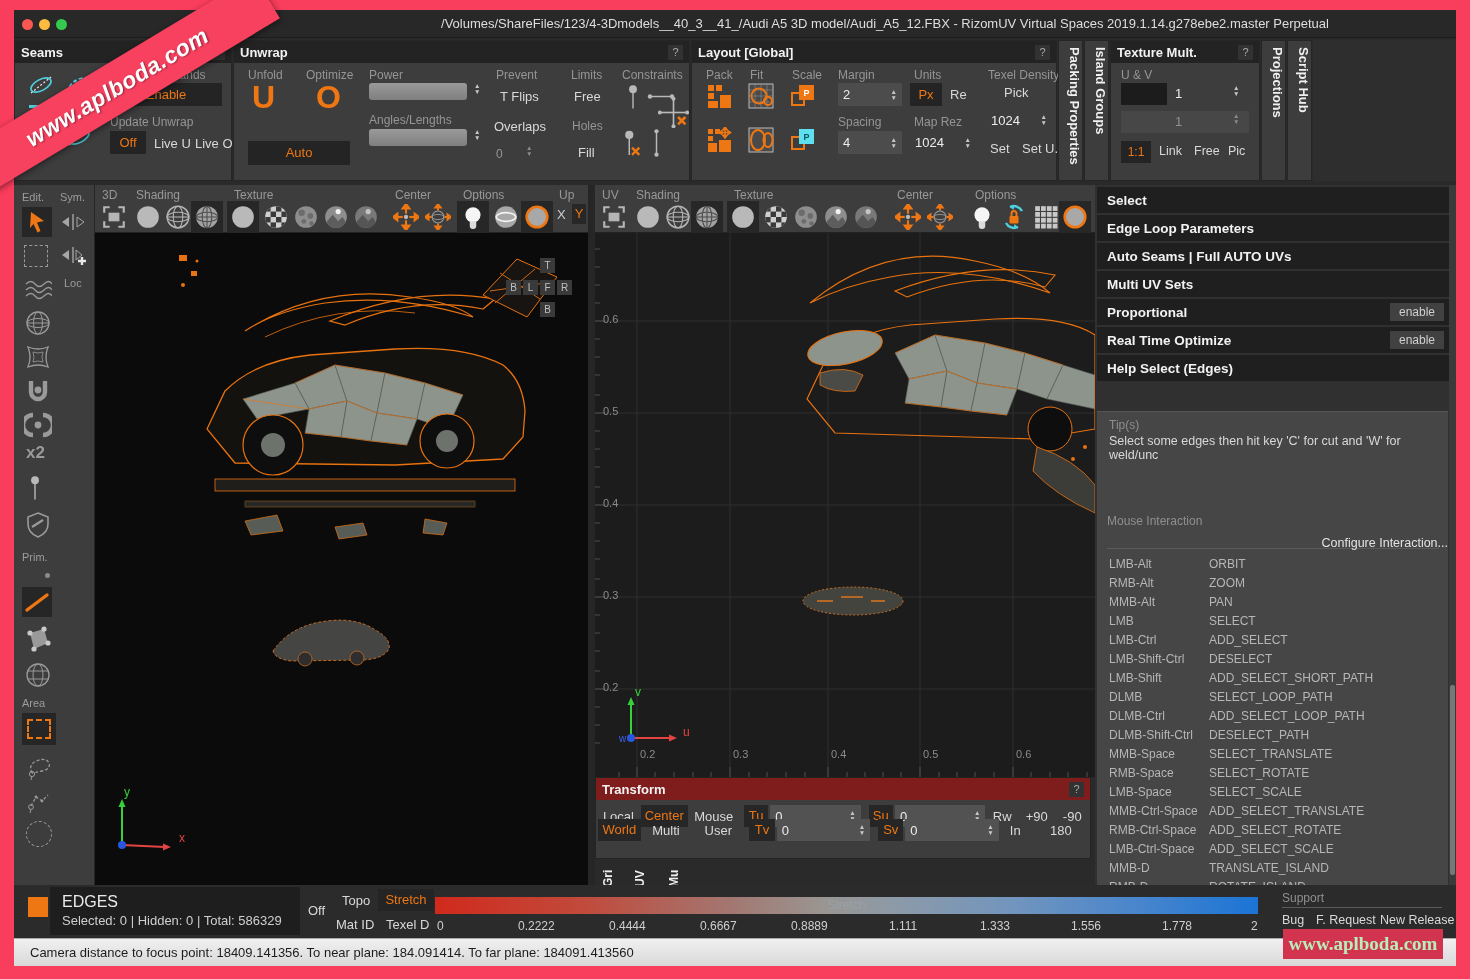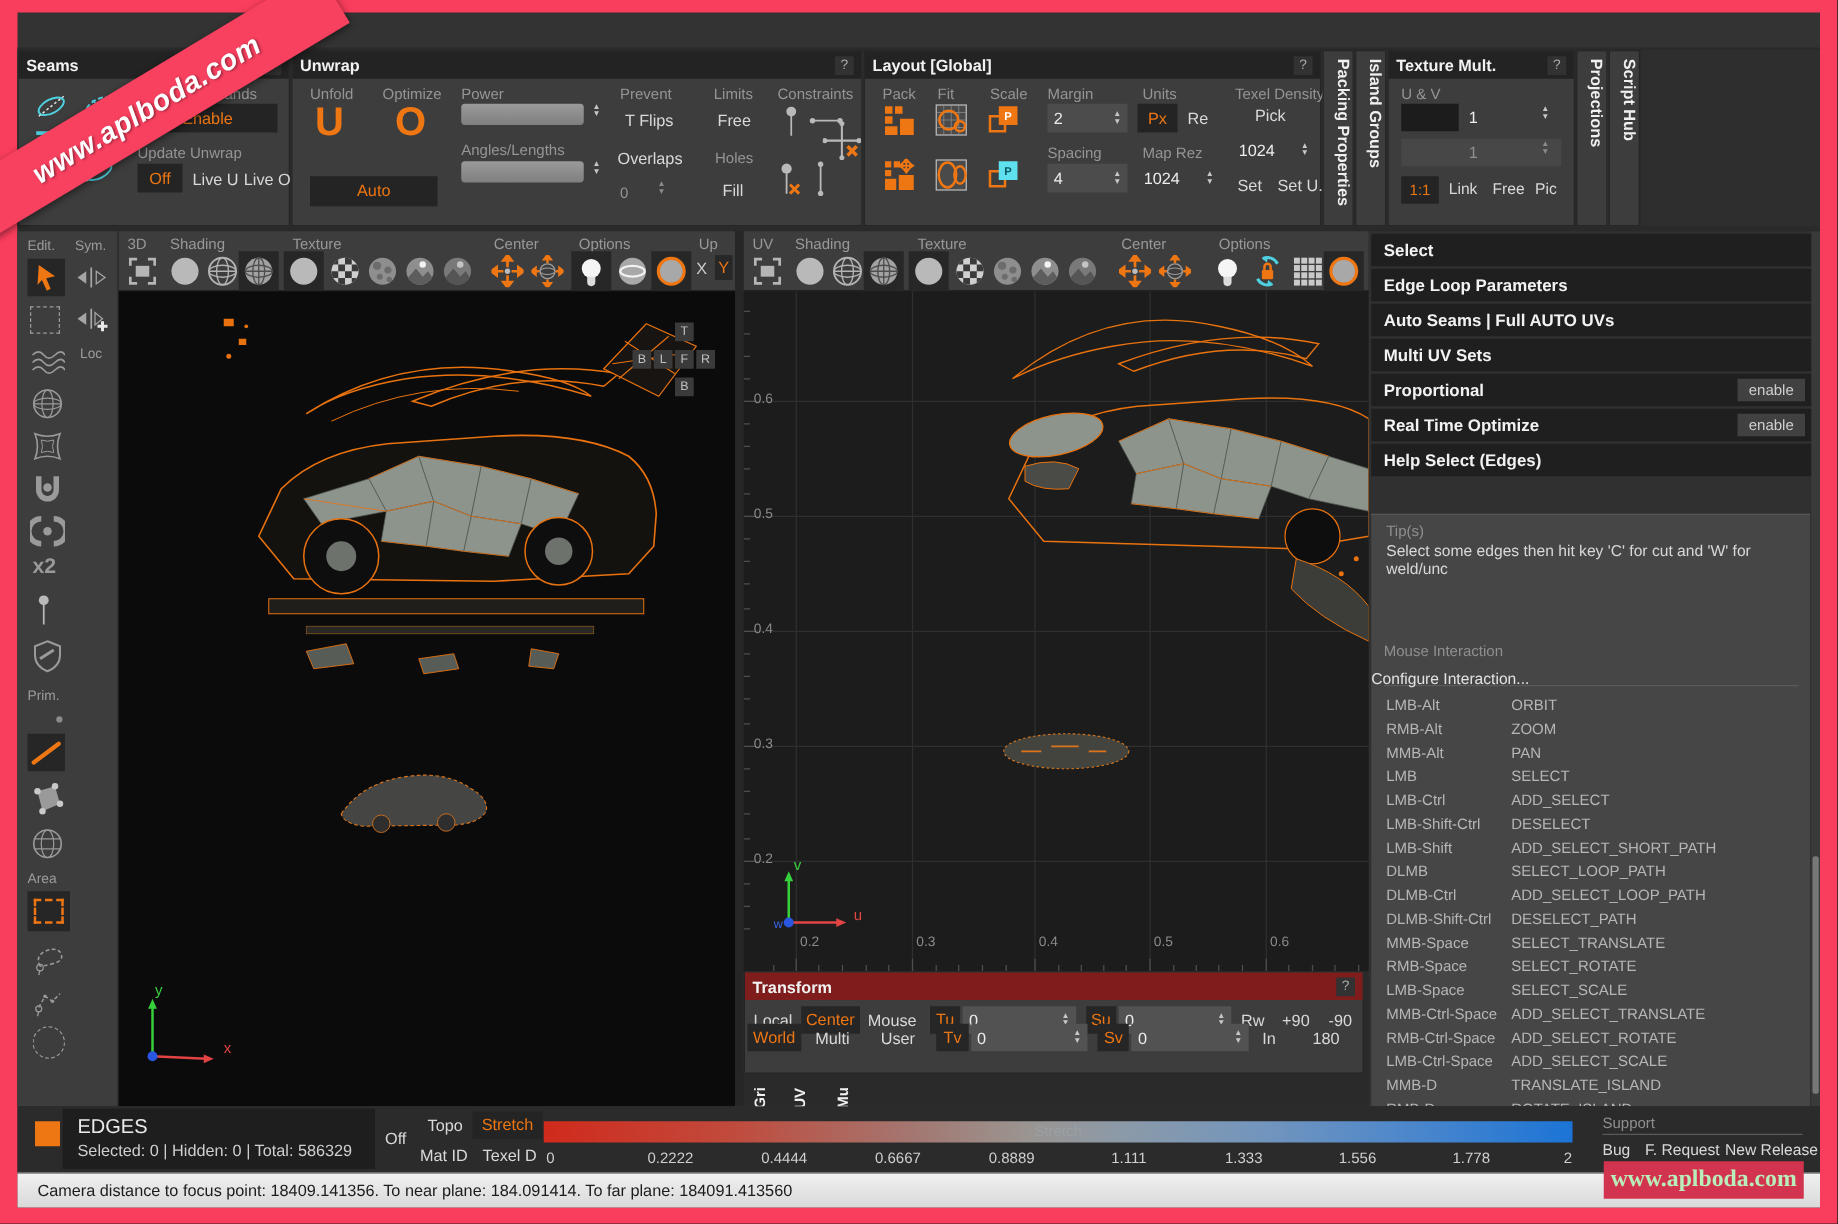--- a/index.html
+++ b/index.html
@@ -283,20 +283,26 @@
         <circle cx="2" cy="17" r="2.2" fill="#b9b9b9"></circle>
         <circle cx="32" cy="17" r="2.2" fill="#b9b9b9"></circle>
         <path d="M22,22 L30,30 M30,22 L22,30" stroke="#ee7613" stroke-width="3"></path>
       </symbol>
 </defs>
 </svg>
 
 <div class="app">
   <div class="window">
 
+    <div class="titlebar">
+      <div class="tl" style="left:8px;background:#f85850"></div>
+      <div class="tl" style="left:25px;background:#fdbc40"></div>
+      <div class="tl" style="left:42px;background:#35c94f"></div>
+      <div class="titletext">/Volumes/ShareFiles/123/4-3Dmodels__40_3__41_/Audi A5 3D model/Audi_A5_12.FBX - RizomUV Virtual Spaces 2019.1.14.g278ebe2.master Perpetual</div>
+    </div>
 
     <div class="toolbar">
 
       <div class="panel" style="left:0;width:218px">
         <div class="phead">
             <span class="ptitle">Seams</span>
             <span class="phelp">?</span>
           </div>
         <svg class="abs" style="left:12px;top:30px" width="28" height="28">
             <use href="#i-seam"></use>
@@ -936,21 +942,21 @@
             <span class="enbtn">enable</span>
           </div>
         <div class="rhead">
             <span class="t">Help Select (Edges)</span>
           </div>
 
         <div class="rcontent">
           <div class="abs tiplbl" style="left:12px;top:6px">Tip(s)</div>
           <div class="abs tiptext" style="left:12px;top:22px;width:330px">Select some edges then hit key 'C' for cut and 'W' for weld/unc</div>
           <div class="abs tiplbl hair" style="left:10px;top:102px;width:332px;padding-bottom:20px">Mouse Interaction</div>
-          <div class="abs" style="left:0;top:124px;width:351px;text-align:left;font-size:12.5px;color:#e2e2e2">Configure Interaction...</div>
+          <div class="abs" style="left:0;top:124px;width:351px;text-align:right;font-size:12.5px;color:#e2e2e2">Configure Interaction...</div>
           <div>
             <span class="shk" style="left:12px;top:145px">LMB-Alt</span>
               <span class="shk" style="left:112px;top:145px">ORBIT</span>
             <span class="shk" style="left:12px;top:164px">RMB-Alt</span>
               <span class="shk" style="left:112px;top:164px">ZOOM</span>
             <span class="shk" style="left:12px;top:183px">MMB-Alt</span>
               <span class="shk" style="left:112px;top:183px">PAN</span>
             <span class="shk" style="left:12px;top:202px">LMB</span>
               <span class="shk" style="left:112px;top:202px">SELECT</span>
             <span class="shk" style="left:12px;top:221px">LMB-Ctrl</span>

